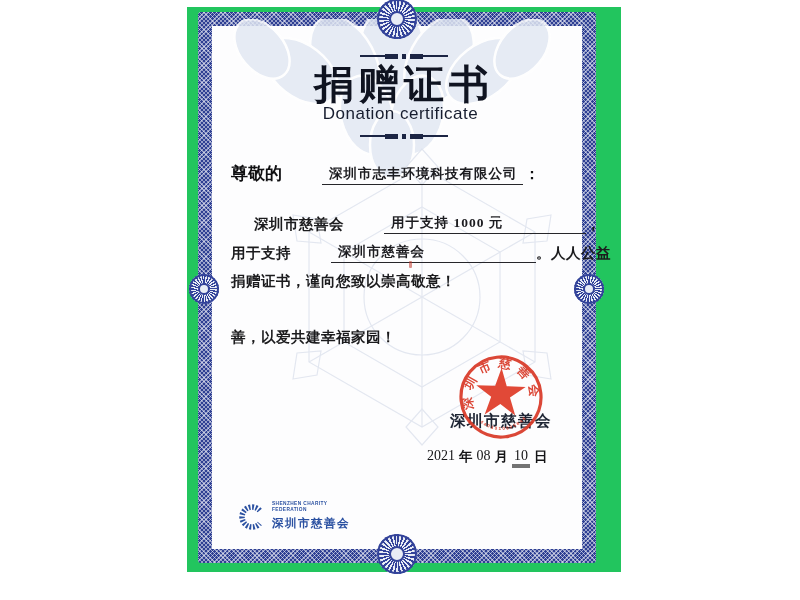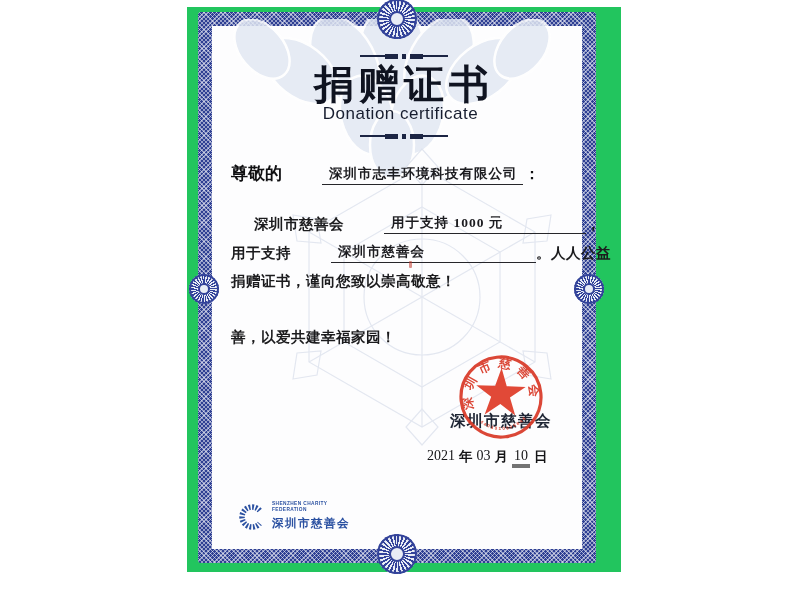--- a/index.html
+++ b/index.html
@@ -167,21 +167,21 @@
       <textPath href="#sealTopArc" startOffset="50%" text-anchor="middle">深圳市慈善会</textPath>
     </text>
     <text font-size="4.5" font-weight="700" fill="#d93a28" letter-spacing="1.5" font-family="Liberation Sans, sans-serif">
       <textPath href="#sealBottomArc" startOffset="50%" text-anchor="middle">4403010905846</textPath>
     </text>
   </svg>
 
   <div class="layer date-line">
     <span class="date-num">2021</span>
     <span class="date-unit">年</span>
-    <span class="date-num">03</span>
+    <span class="date-num">08</span>
     <span class="date-unit">月</span>
     <span class="date-num u">10</span>
     <span class="date-unit">日</span>
   </div>
 
   <div class="layer logo">
     <svg width="30" height="32" viewBox="0 0 30 32">
       <path d="M 22.7 9.6 A 10 10 0 1 0 22.7 22.4" fill="none" stroke="#2a50a1" stroke-width="5.5" stroke-dasharray="1.8 1.6"></path>
     </svg>
     <div class="logo-text">

